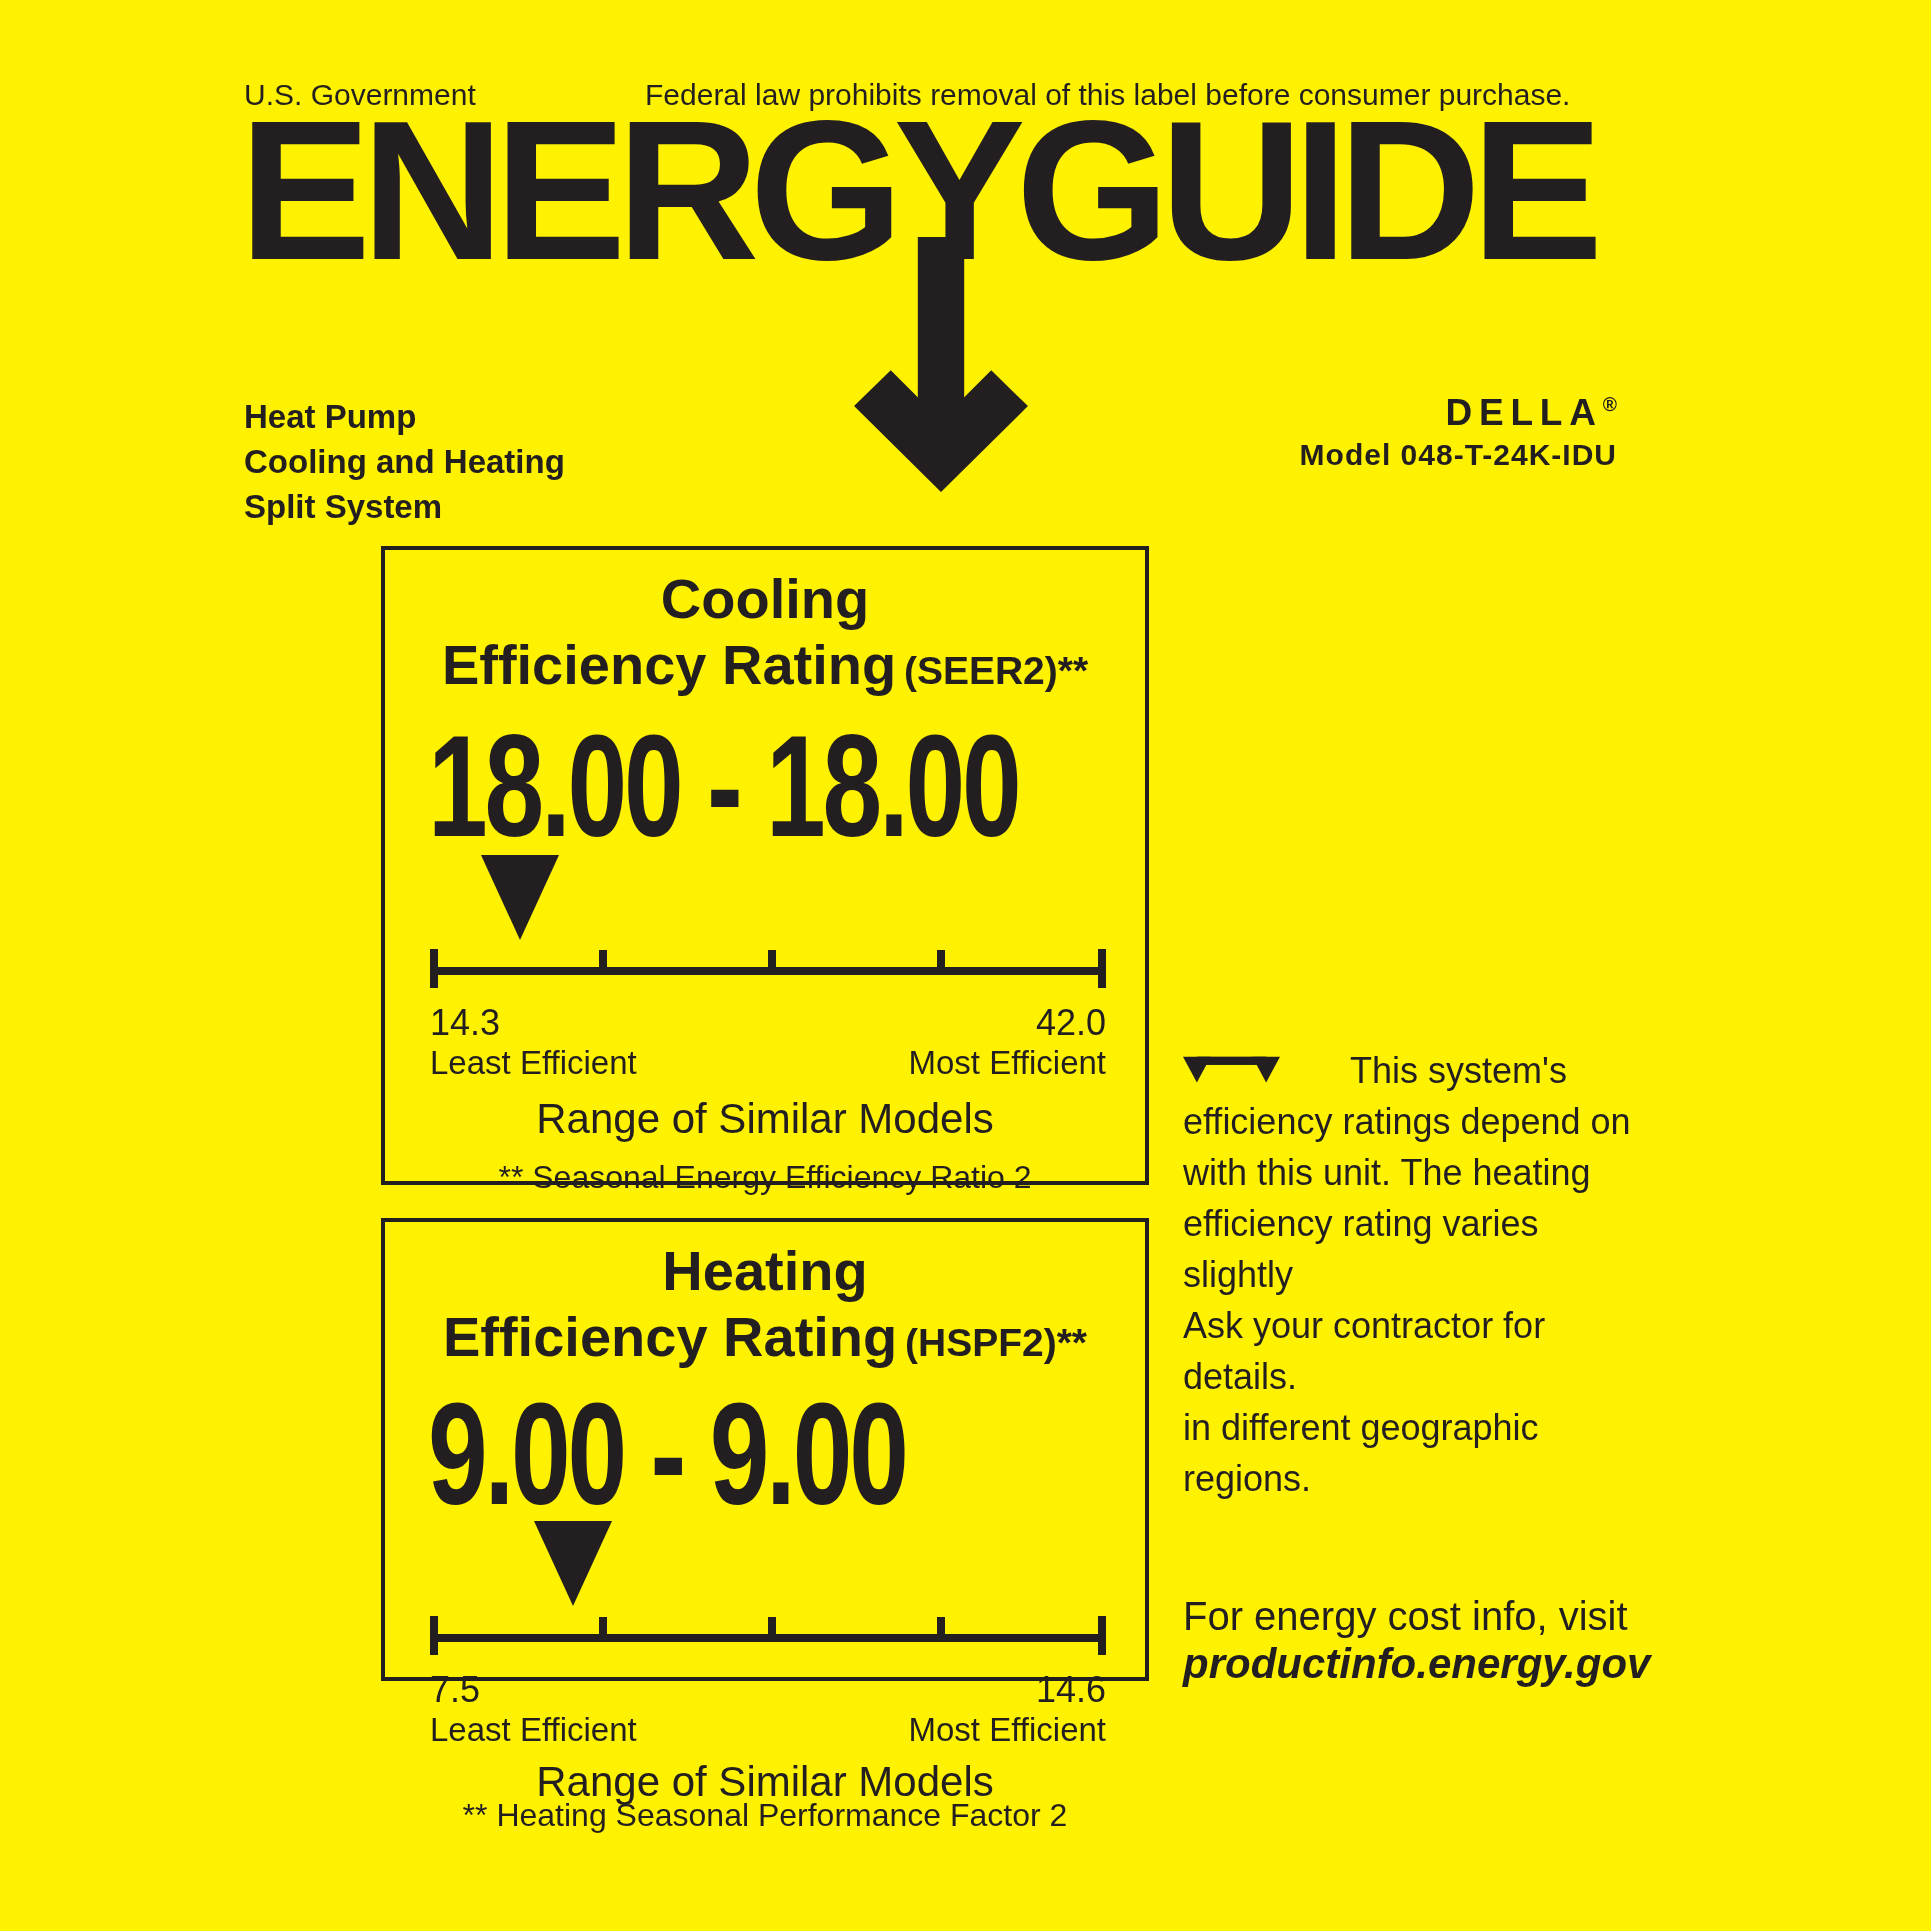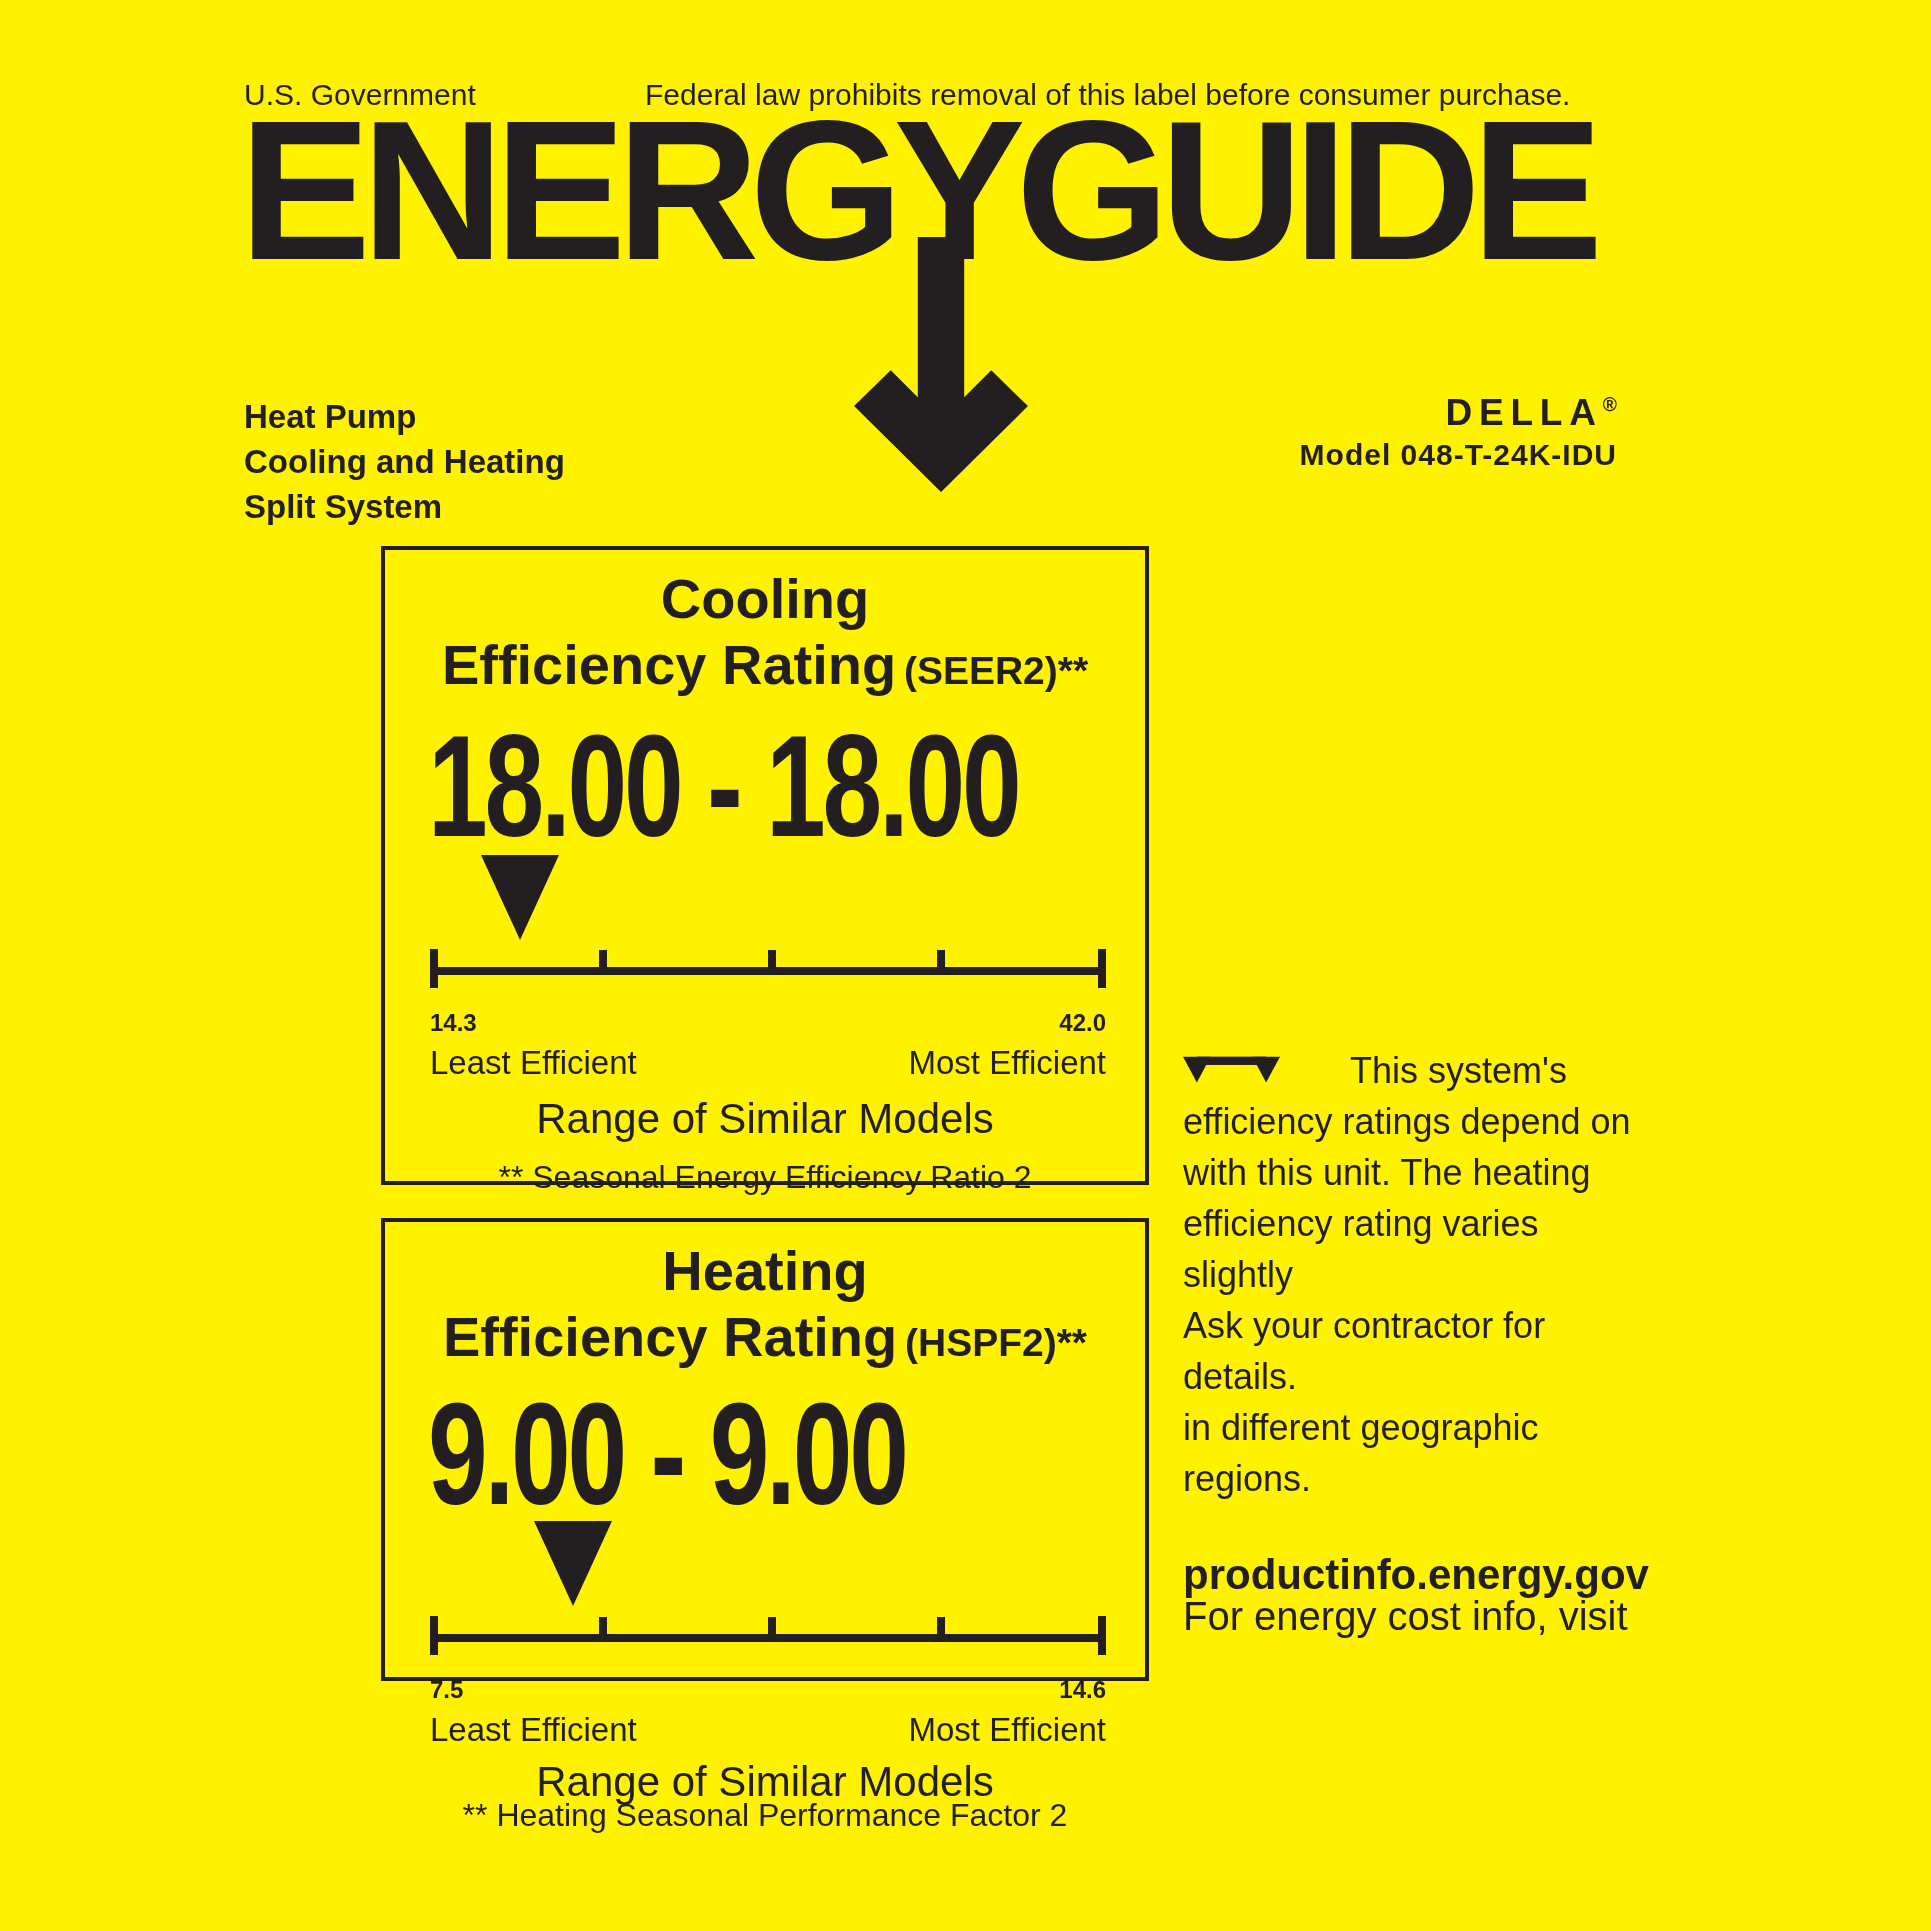--- a/index.html
+++ b/index.html
@@ -31,21 +31,21 @@
   .bx-sub .suffix{font-size:39px;margin-left:7.7px;}
   .bx-value{left:43px;width:auto;font-weight:bold;font-size:145px;line-height:145px;letter-spacing:-0.03em;white-space:nowrap;transform:scaleX(0.74);transform-origin:left top;}
   .pointer-area{left:45px;width:676px;height:89px;}
   .pointer{position:absolute;top:0;width:0;height:0;border-left:39px solid transparent;border-right:39px solid transparent;border-top:85px solid #231F20;}
   .scale{left:45px;width:676px;height:41px;}
   .scale .line{position:absolute;top:18.3px;left:0;width:100%;height:7.7px;background:#231F20;}
   .scale .cap{position:absolute;top:0;width:7.7px;height:39px;background:#231F20;}
   .scale .cap.r{right:0;}
   .scale .tick{position:absolute;top:1px;width:7.7px;height:18.3px;background:#231F20;}
   .scale-labels{left:45px;width:676px;display:flex;justify-content:space-between;}
-  .sl-num{font-weight:bold;font-size:24px;line-height:41px;}
+  .sl-num{font-weight:normal;font-size:36px;line-height:41px;}
   .sl-txt{font-size:33px;line-height:39px;}
   .sl-right{text-align:right;}
   .bx-caption{text-align:center;font-size:42px;line-height:46px;}
   .bx-footnote{text-align:center;font-size:32px;line-height:37px;}
   
   .note{top:1045px;left:1183px;width:454px;font-size:36px;line-height:51px;}
   .note-icon{display:inline-block;vertical-align:-1.9px;margin-right:70px;}
   .energy-info{left:1183px;font-size:40px;line-height:46px;}
   .energy-info-url{left:1183px;font-weight:bold;font-size:42px;line-height:46px;}
 </style>
@@ -148,16 +148,16 @@
           <polygon points="75,0 105,0 90,28" fill="#231F20"></polygon>
         </svg><span>This system's</span></div>
     <div>efficiency ratings depend on</div>
     <div>with this unit. The heating</div>
     <div>efficiency rating varies slightly</div>
     <div>Ask your contractor for details.</div>
     <div>in different geographic regions.</div>
   </div>
 
   <div class="abs energy-info" style="top:1593px;">For energy cost info, visit</div>
-  <div class="abs energy-info-url" style="top:1552px;">productinfo.energy.gov</div>
+  <div class="abs energy-info-url" style="top:1641px;font-style:italic;">productinfo.energy.gov</div>
 
 </div>
 
 
 </body></html>

